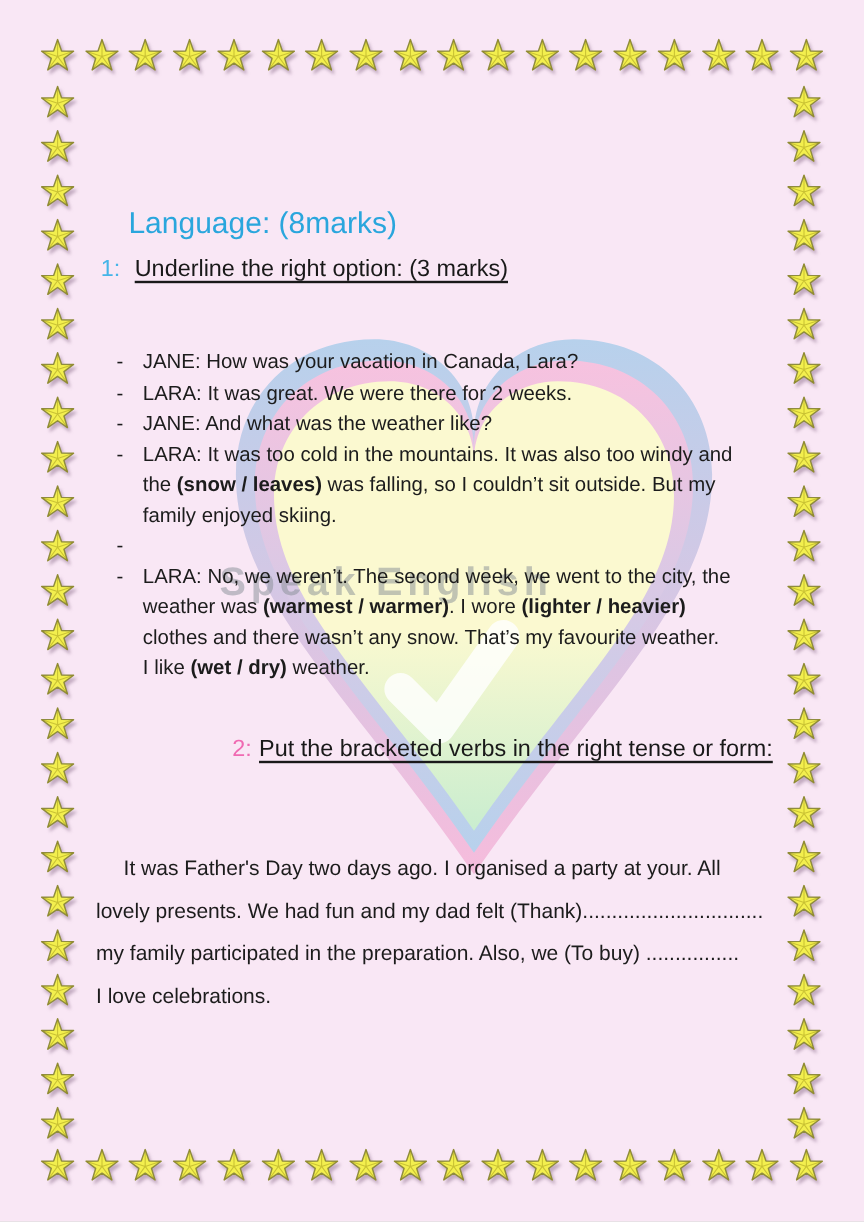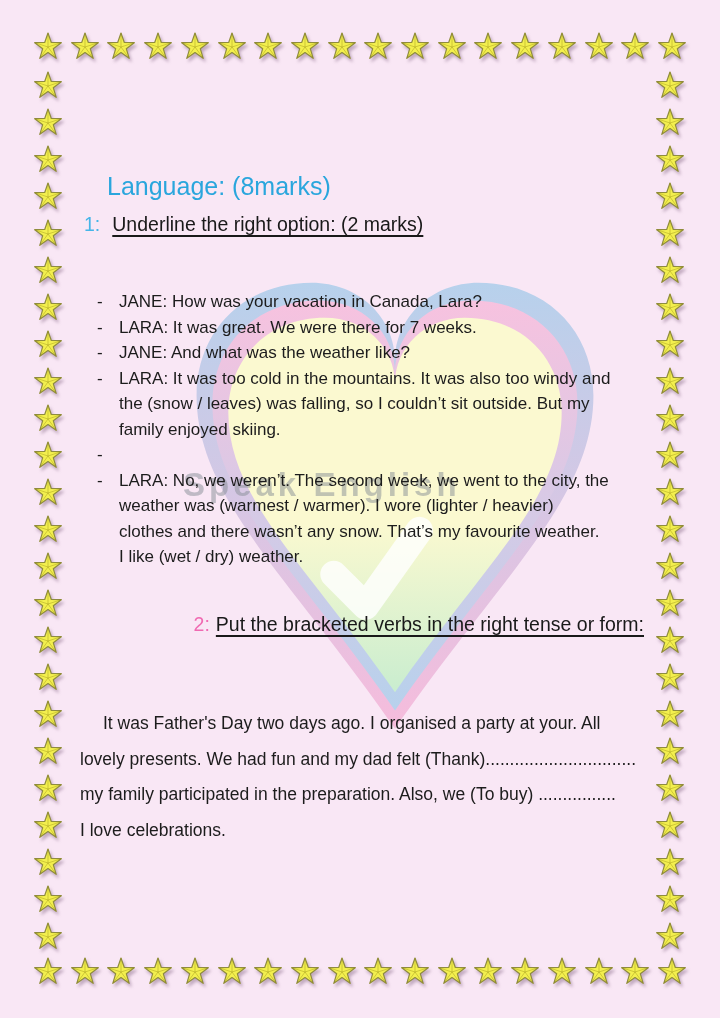--- a/index.html
+++ b/index.html
@@ -36,21 +36,21 @@
   #s1head{left:84px;top:210px;}
   #s2head{left:84px;top:610px;width:560px;text-align:right;}
   #s2head .l2{display:block;margin-top:1px;}
   #dialogue{position:absolute;left:97px;top:289px;font-size:17px;line-height:25.5px;}
   .drow{display:flex;}
   .dash{width:22px;flex:none;}
   .dtext{white-space:pre;}
   #paragraph{position:absolute;left:80px;top:706px;font-size:17.5px;line-height:35.5px;}
   .pline{white-space:pre;}
   .pline.first{text-indent:23px;}
-  b{font-weight:normal;}
+  b{font-weight:bold;}
 </style>
 </head>
 <body>
 
 <div class="page" style="--bg: #f9e7f5; --star-fill: #f3ef4e; --star-stroke: #8f8c3f; --wm: #878e96;">
 
   <svg class="heart-svg" viewBox="0 0 200 209" aria-hidden="true">
     <defs>
       <linearGradient id="gOuter" x1="0" y1="0" x2="0" y2="1">
         <stop offset="0" stop-color="#b7d1ec"></stop>
@@ -411,31 +411,31 @@
         <polygon points="15,2 18.3,11.5 28.3,11.7 20.3,17.7 23.2,27.3 15,21.6 6.8,27.3 9.7,17.7 1.7,11.7 11.7,11.5"></polygon>
         <path d="M15,16 L15,2 M15,16 L28.3,11.7 M15,16 L23.2,27.3 M15,16 L6.8,27.3 M15,16 L1.7,11.7"></path>
       </svg>
     </div>
 
   <div class="content">
 
     <div class="title" style="color: rgb(42, 166, 221); margin-top: 42px;">Language: (8marks)</div>
 
     <div class="hrow q1" id="s1head">
-      <span class="hnum" style="color: rgb(69, 181, 232);">1:</span><span class="hu">Underline the right option: (2 marks)</span>
+      <span class="hnum" style="color: rgb(69, 181, 232);">1:</span><span class="hu">Underline the right option: (3 marks)</span>
     </div>
 
     <div id="dialogue">
         <div class="drow">
           <span class="dash">-</span>
           <span class="dtext">JANE: How was your vacation in Canada, Lara?</span>
         </div>
         <div class="drow">
           <span class="dash">-</span>
-          <span class="dtext">LARA: It was great. We were there for 7 weeks.</span>
+          <span class="dtext">LARA: It was great. We were there for 2 weeks.</span>
         </div>
         <div class="drow">
           <span class="dash">-</span>
           <span class="dtext">JANE: And what was the weather like?</span>
         </div>
         <div class="drow">
           <span class="dash">-</span>
           <span class="dtext">LARA: It was too cold in the mountains. It was also too windy and
 the <b>(snow / leaves)</b> was falling, so I couldn’t sit outside. But my
 family enjoyed skiing.</span>

